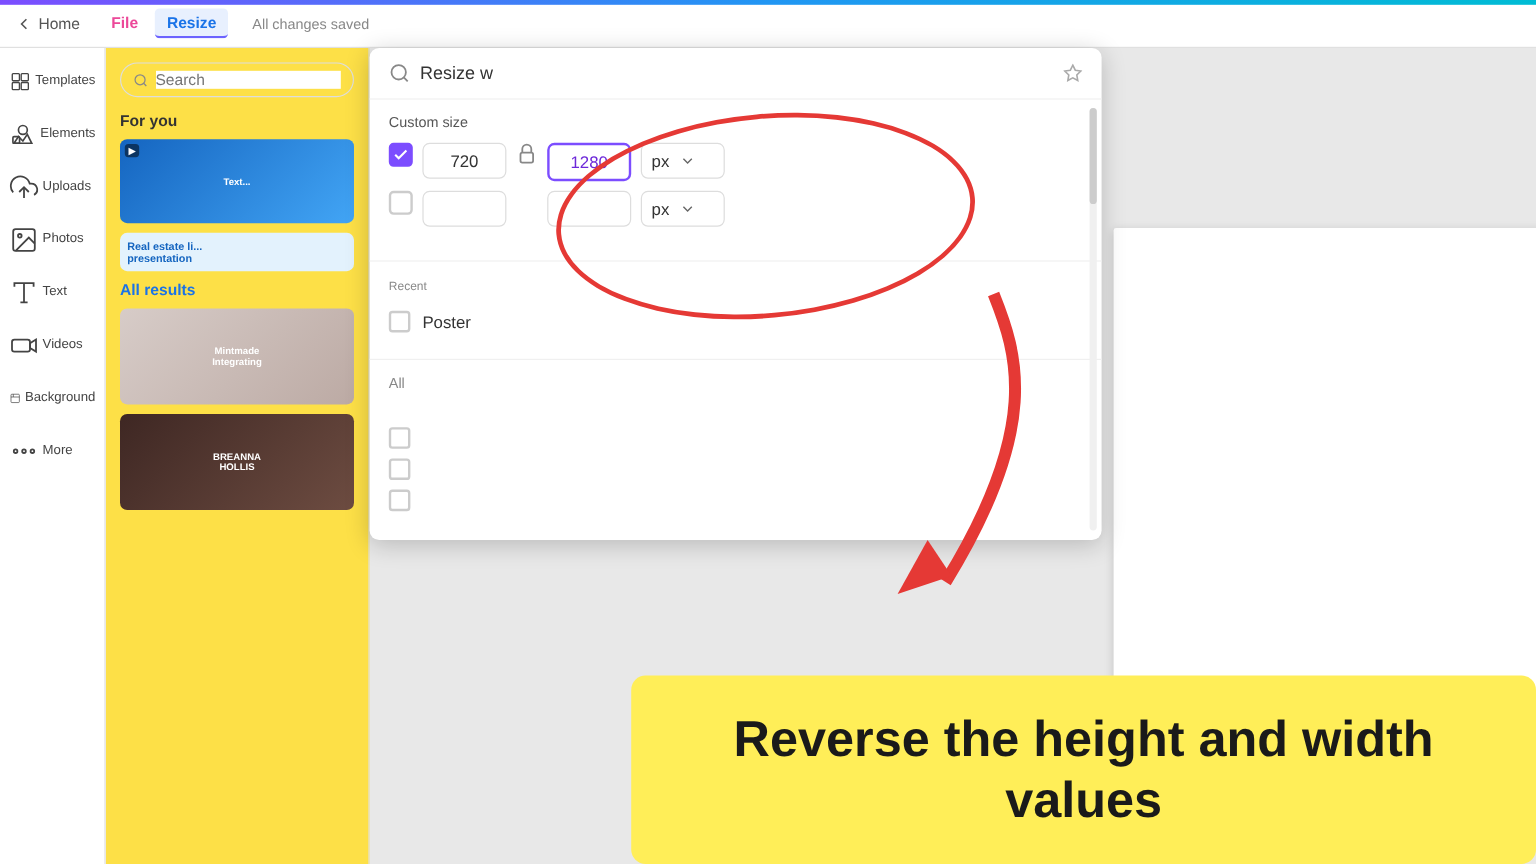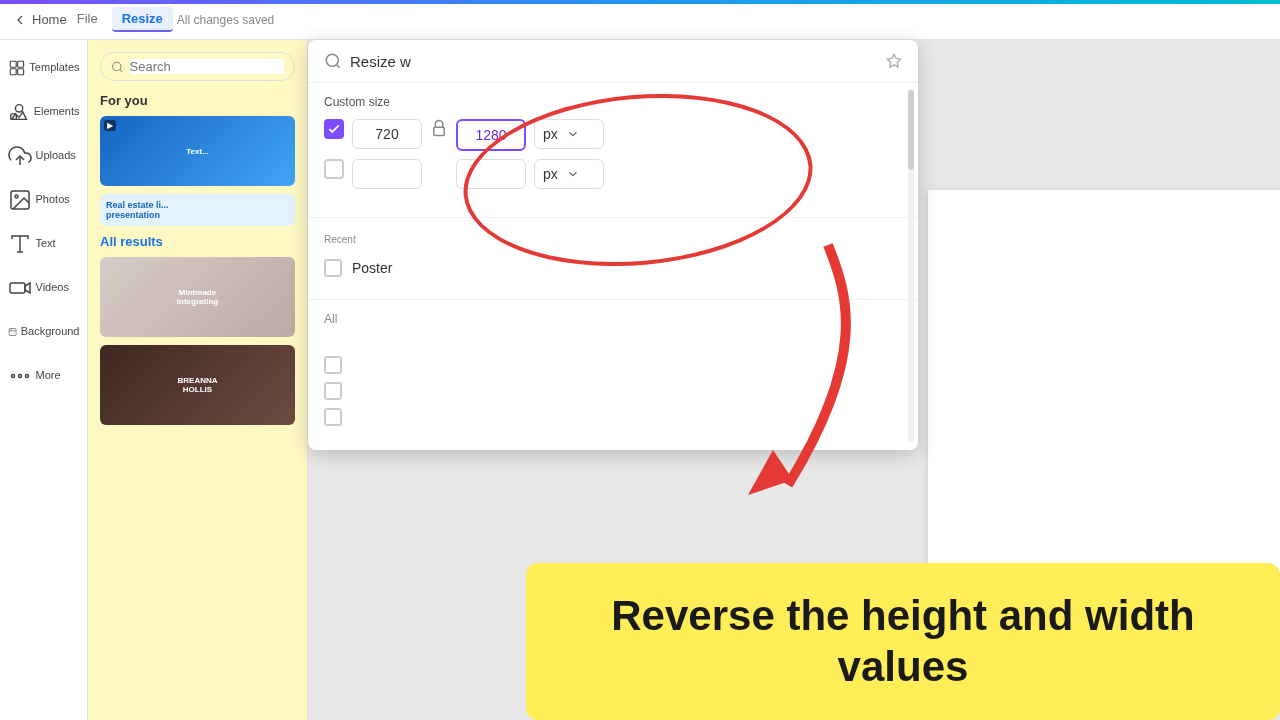--- a/index.html
+++ b/index.html
@@ -6,31 +6,32 @@
     body { font-family: -apple-system, BlinkMacSystemFont, 'Segoe UI', sans-serif; background: #f0f0f0; width: 1280px; height: 720px; overflow: hidden; }
 
     
     .top-bar {
       display: flex;
       align-items: center;
       height: 40px;
       background: #fff;
       border-bottom: 1px solid #e0e0e0;
       padding: 0 12px;
+      gap: 16px;
       position: relative;
       z-index: 10;
     }
     .top-bar-back {
       display: flex; align-items: center; gap: 4px;
       color: #555; font-size: 13px; cursor: pointer;
     }
     .top-bar-back svg { width: 16px; height: 16px; }
     .top-bar-nav { display: flex; gap: 4px; }
     .top-bar-nav-item {
-      padding: 4px 10px; font-size: 13px; color: #737373; cursor: pointer; border-radius: 4px;
+      padding: 4px 10px; font-size: 13px; color: #ec4899; cursor: pointer; border-radius: 4px; font-weight: bold;
     }
     .top-bar-nav-item.active {
       background: #e8f0fe; color: #1a73e8; font-weight: 600;
       border-bottom: 2px solid #6c63ff;
     }
     .top-bar-saved {
       font-size: 12px; color: #888; margin-left: 4px;
     }
     .top-bar-gradient {
       position: absolute;
@@ -57,21 +58,21 @@
       display: flex; flex-direction: row; align-items: center;
       padding: 8px 4px; border-radius: 8px; cursor: pointer;
       width: 80px; gap: 4px;
     }
     .sidebar-item svg { width: 24px; height: 24px; color: #444; }
     .sidebar-item-label { font-size: 11px; color: #444; text-align: center; line-height: 1.2; }
 
     
     .left-panel {
       width: 220px;
-      background: #fef9c3;
+      background: #fde047;
       border-right: 1px solid #e0e0e0;
       padding: 12px;
       overflow-y: auto;
       position: relative;
       z-index: 4;
     }
     .search-bar {
       display: flex; align-items: center; gap: 6px;
       border: 1px solid #ddd; border-radius: 20px; padding: 6px 10px;
       margin-bottom: 12px;

